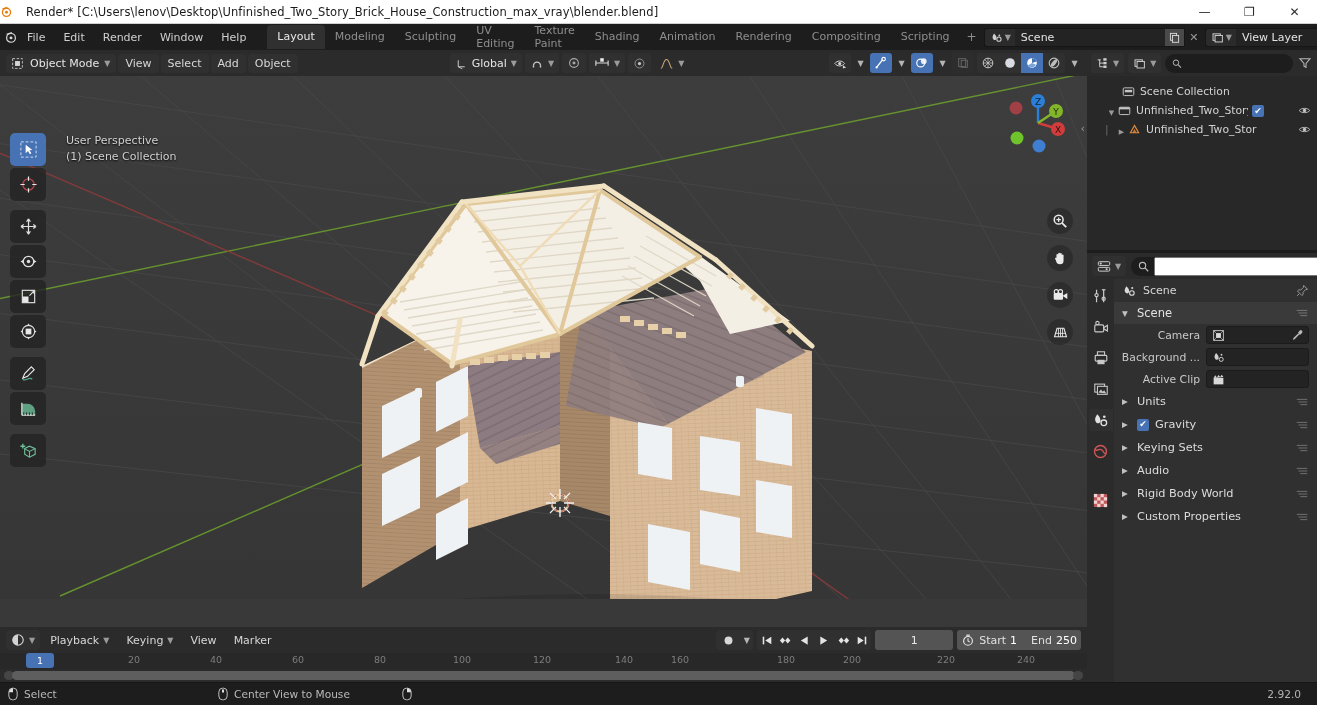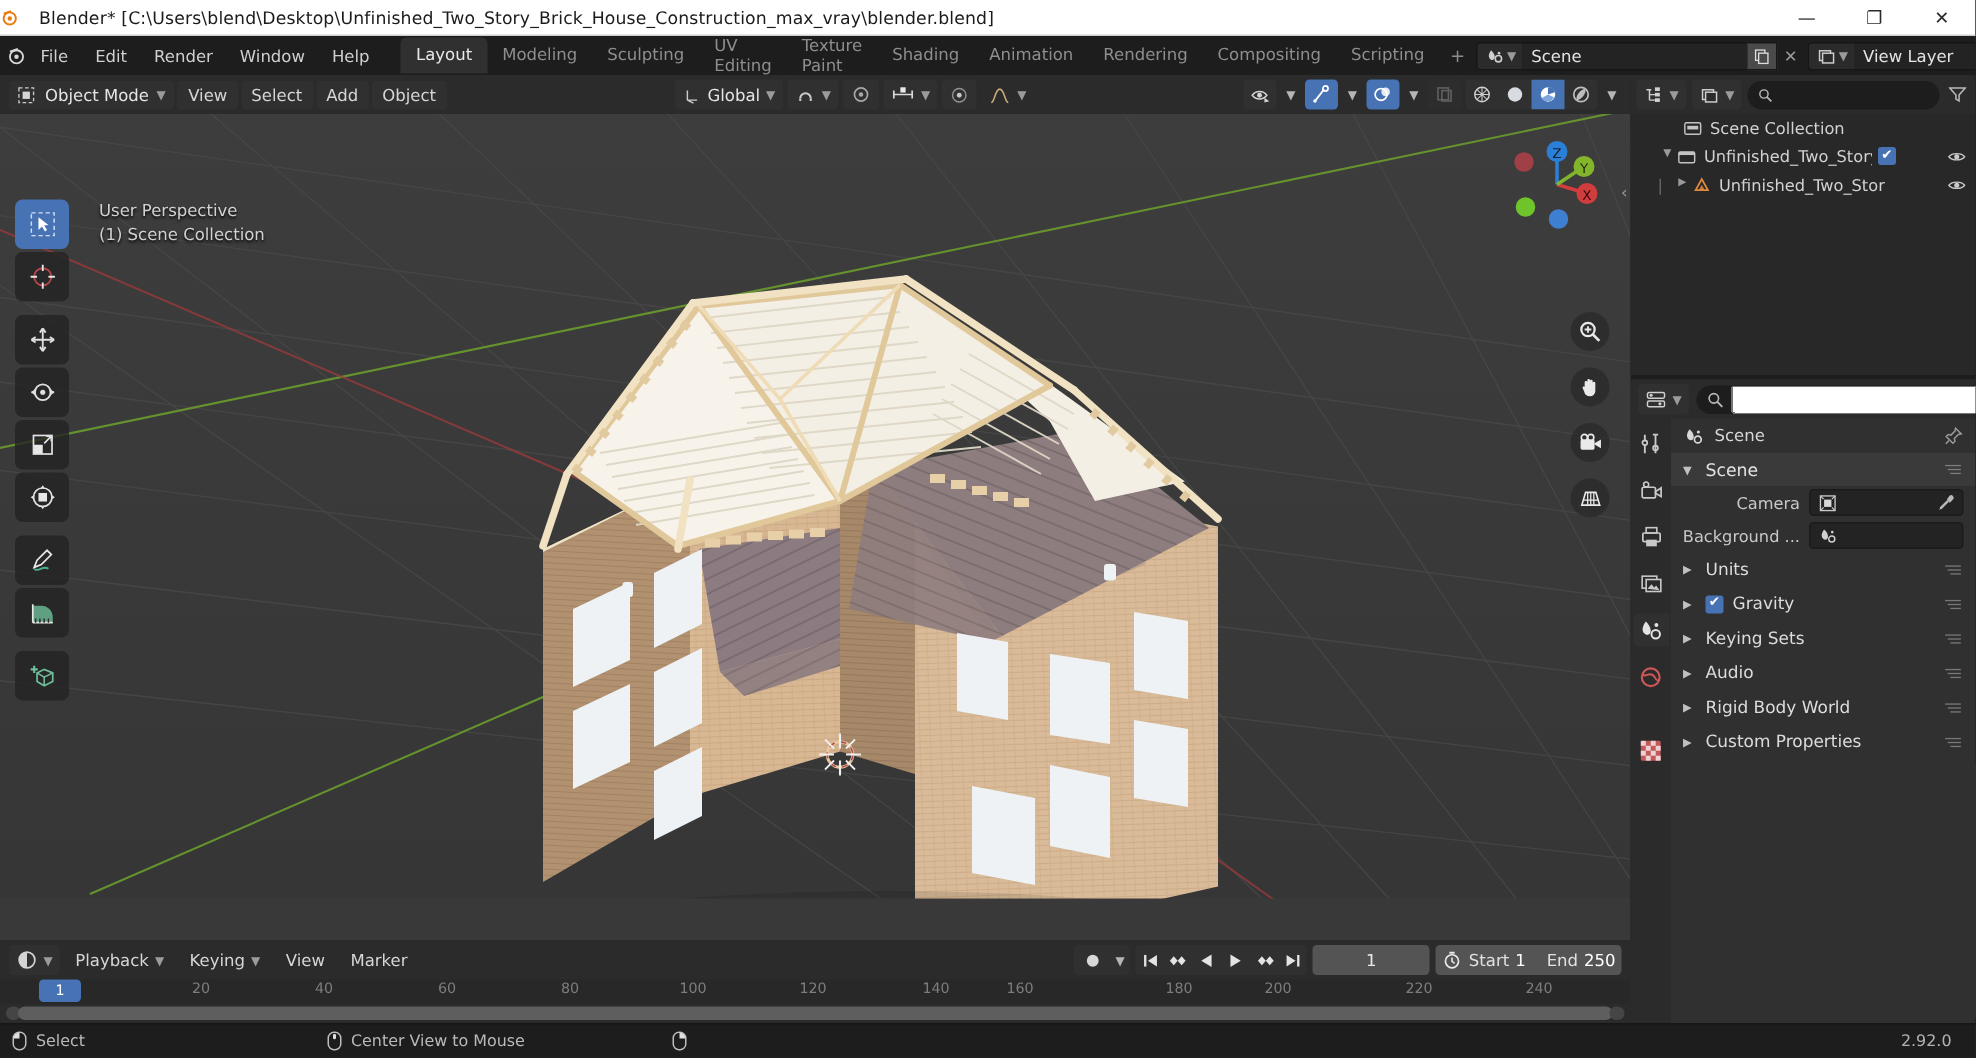--- a/index.html
+++ b/index.html
@@ -112,21 +112,21 @@
   .tl-scroll .bar { position:absolute; left:8px; right:8px; top:0; height:9px; background:#5e5e5e; border-radius:5px;}
   .tl-scroll .cap { position:absolute; top:0; width:10px;height:9px;border-radius:5px; background:#454545; }
 
   
   .outliner { position:absolute; right:0; top:0; width:230px; height:200px; background:#282828; }
   .ol-header { height:26px; background:#2b2b2b; display:flex; align-items:center; padding:0 4px; gap:4px; }
   .search-box { flex:1; background:#1d1d1d; height:19px; border-radius:10px; display:flex; align-items:center; padding:0 7px; gap:5px; }
   .search-box input { background:transparent; border:none; outline:none; color:#d8d8d8; font-size:10.5px; width:100%;
                       font-family:"DejaVu Sans","Liberation Sans",sans-serif; }
   .ol-body { padding-top:3px; }
-  .ol-row { height:19px; display:flex; align-items:flex-start; font-size:10.8px; color:#d2d2d2; padding-right:6px; }
+  .ol-row { height:19px; display:flex; align-items:flex-end; font-size:10.8px; color:#d2d2d2; padding-right:6px; }
   .ol-row .ind { display:inline-block; }
   .ol-row .eye { margin-left:auto; }
   .disc { width:13px; text-align:center; color:#9a9a9a; font-size:7px; }
 
   
   .props { position:absolute; right:0; top:203px; width:230px; bottom:0; background:#303030; }
   .pr-header { height:26px; background:#2b2b2b; display:flex; align-items:center; padding:0 5px; gap:5px; }
   .pr-search { flex:1; background:#1d1d1d; height:19px; border-radius:10px; display:flex; align-items:center; padding:0 7px; gap:5px;}
   .pr-tabs { position:absolute; left:0; top:26px; width:27px; bottom:0; background:#2b2b2b; padding-top:6px;
              display:flex; flex-direction:column; align-items:center; gap:9px; }
@@ -161,21 +161,21 @@
 <div class="app">
 
   <div class="titlebar">
     <div class="tb-icon">
       <svg width="13" height="13" viewBox="0 0 16 16">
           <circle cx="8" cy="9" r="5" fill="none" stroke="#e87d0d" stroke-width="1.6"></circle>
           <circle cx="8" cy="9" r="1.8" fill="#e87d0d"></circle>
           <path d="M3 5 L9 3" stroke="#e87d0d" stroke-width="1.6" fill="none"></path>
         </svg>
     </div>
-    <div class="tb-text">Blender* [C:\Users\blend\Desktop\Unfinished_Two_Story_Brick_House_Construction_max_vray\blender.blend]</div>
+    <div class="tb-text">Render* [C:\Users\lenov\Desktop\Unfinished_Two_Story_Brick_House_Construction_max_vray\blender.blend]</div>
     <div class="winbtns">
       <div class="winbtn">—</div>
       <div class="winbtn">❐</div>
       <div class="winbtn close">✕</div>
     </div>
   </div>
 
   <div class="topbar">
     <div class="blender-logo">
       <svg width="14" height="14" viewBox="0 0 16 16">
@@ -1007,20 +1007,32 @@
               <svg width="13" height="13" viewBox="0 0 16 16">
                   <path d="M5 2.5 C2.8 5.5 2.4 8.2 4.2 10 C6 11.8 8.4 10.4 8.2 8 C8 5.5 6.5 3.9 5 2.5Z" fill="#d0d0d0"></path>
                   <circle cx="11.3" cy="10.3" r="2.5" fill="none" stroke="#d0d0d0" stroke-width="1.2"></circle>
                   <circle cx="11.7" cy="4.6" r="1.1" fill="#d0d0d0"></circle>
                 </svg>
             </span>
             <span></span>
           </span>
         </div>
 
+        <div class="prop-row">
+          <span class="plabel">Active Clip</span>
+          <span class="field">
+            <span class="ic">
+              <svg width="13" height="13" viewBox="0 0 16 16">
+                  <rect x="2" y="6" width="12" height="8" fill="#d8d8d8"></rect>
+                  <path d="M2 6 L4 2.8 L6 5.4 L8 2.4 L10 5 L12 2 L14 4.8 Z" fill="#d8d8d8"></path>
+                </svg>
+            </span>
+            <span></span>
+          </span>
+        </div>
 
         <div class="sect-row">
           <span class="tri">▶</span>
           <span>Units</span>
           <span class="grip">
             <svg width="14" height="10" viewBox="0 0 16 10">
                 <g stroke="#cfcfcf" stroke-width="1">
                   <path d="M2 2 H14"></path>
                   <path d="M4 5 H14"></path>
                   <path d="M6 8 H14"></path>
@@ -1106,21 +1118,21 @@
   <div class="statusbar">
     <div class="sb-item" style="width:210px;">
       <span>
         <svg width="10" height="14" viewBox="0 0 12 16">
             <rect x="1" y="1" width="10" height="14" rx="4.6" fill="none" stroke="#bdbdbd" stroke-width="1.2"></rect>
             <path d="M1.2 6 A4.8 4.8 0 0 1 6 1.1 L6 6 Z" fill="#e0e0e0"></path>
           </svg>
       </span>
       <span>Select</span>
     </div>
-    <div class="sb-item" style="width:230px;">
+    <div class="sb-item" style="width:184px;">
       <span>
         <svg width="10" height="14" viewBox="0 0 12 16">
             <rect x="1" y="1" width="10" height="14" rx="4.6" fill="none" stroke="#bdbdbd" stroke-width="1.2"></rect>
             <rect x="4.8" y="2.2" width="2.4" height="4.3" rx="1.2" fill="#e0e0e0"></rect>
           </svg>
       </span>
       <span>Center View to Mouse</span>
     </div>
     <div class="sb-item">
       <span>

